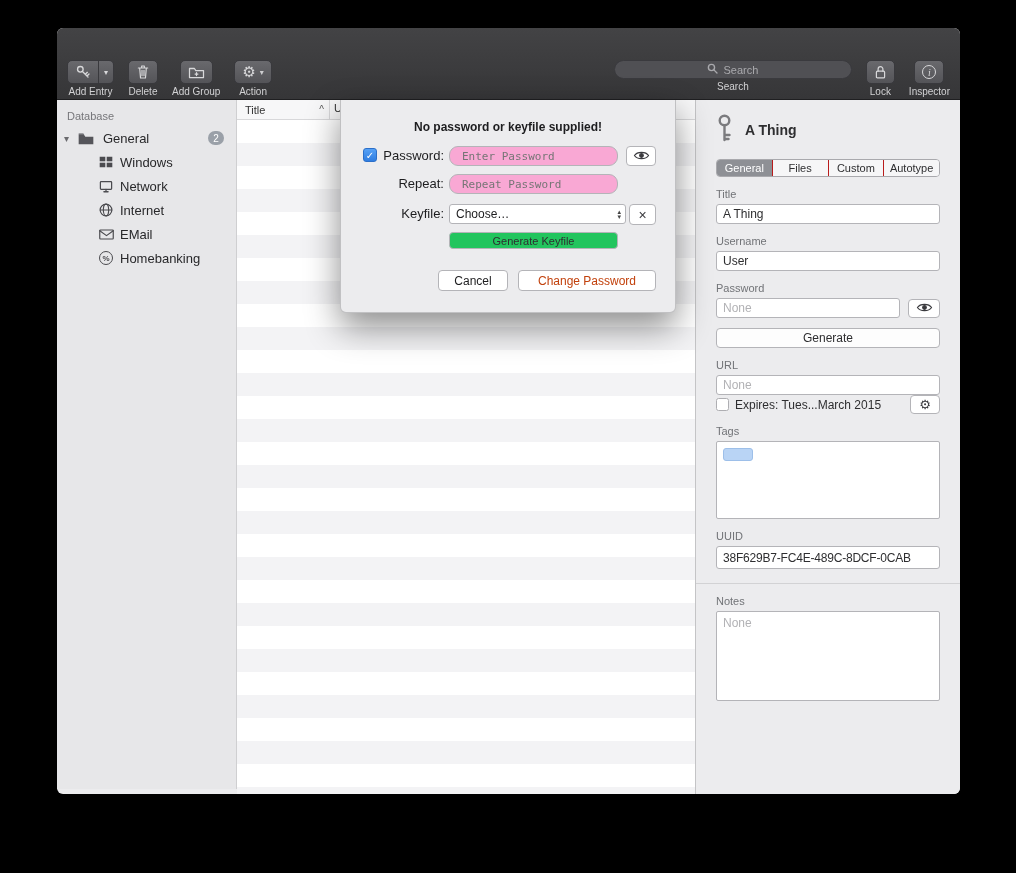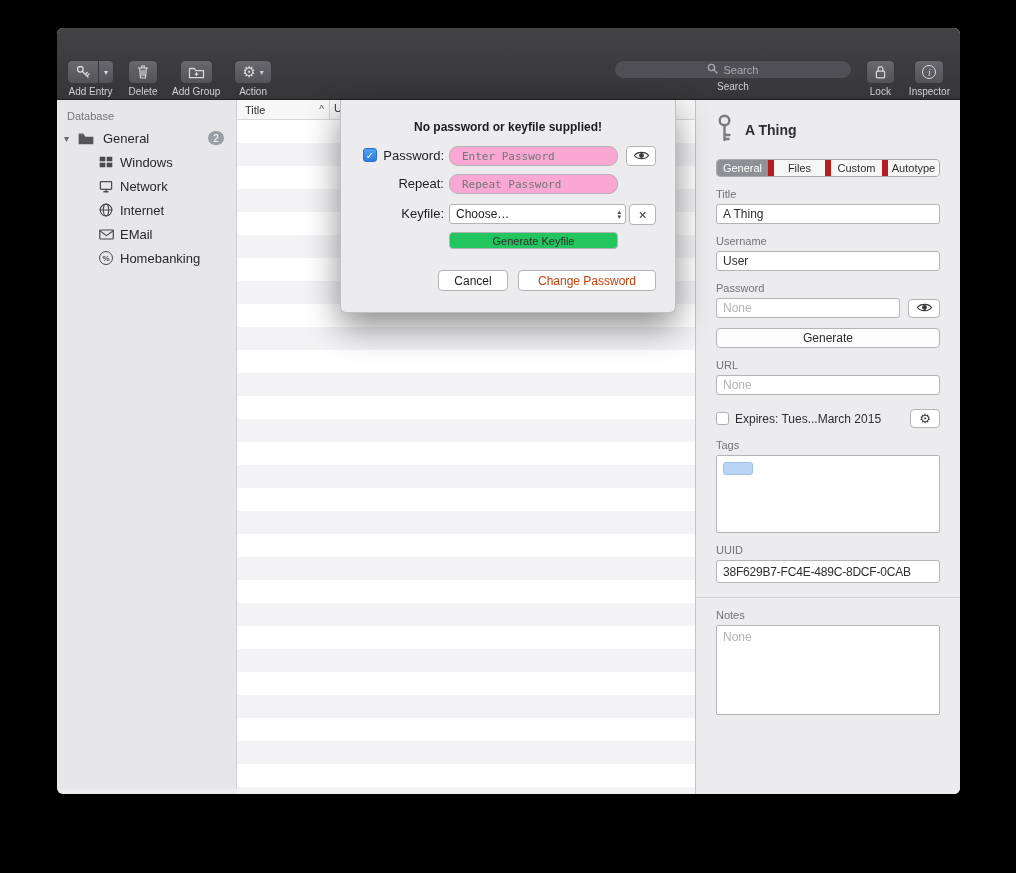--- a/index.html
+++ b/index.html
@@ -84,36 +84,36 @@
       #ffffff 0 23px, #f3f3f5 23px 46px); }
 
   
   .inspector { position:absolute; left:638px; top:72px; bottom:0; width:265px;
     background:#ececee; border-left:1px solid #c4c4c6; padding:14px 20px 0; }
   .insp-head { display:flex; align-items:center; gap:12px; }
   .insp-title { font-size:14px; font-weight:bold; color:#2e2e30; }
   .segmented { display:flex; margin-top:13px; height:18px; border:1px solid #a9a9ad;
     border-radius:4px; overflow:hidden; font-size:11px; }
   .seg { flex:1; display:flex; align-items:center; justify-content:center;
-    background:#f6f6f7; color:#2e2e30; border-left:6px solid #b91c1c; }
+    background:#f6f6f7; color:#2e2e30; border-left:1px solid #b91c1c; }
   .seg:first-child { border-left:none; }
   .seg.sel { background:#8e9095; color:#fff; }
   .f-label { font-size:11px; color:#717377; margin:11px 0 4px; }
   .field { width:100%; height:20px; background:#fff; border:1px solid #b4b4b8;
     border-radius:3px; font-size:12px; color:#2e2e30; padding:0 6px;
     font-family:"Liberation Sans",sans-serif; }
   .field::placeholder, textarea::placeholder { color:#b2b2b5; }
   .pw-row { display:flex; gap:8px; align-items:center; }
   .mini-btn { height:19px; background:#fff; border:1px solid #b4b4b8; border-radius:4px;
     display:flex; align-items:center; justify-content:center; color:#3a3a3e; }
   .eye-btn { width:32px; }
   .gen-btn { margin-top:10px; width:100%; height:20px; background:#fdfdfd;
     border:1px solid #b4b4b8; border-radius:4px; font-size:12px; color:#2e2e30;
     display:flex; align-items:center; justify-content:center; }
-  .exp-row { display:flex; align-items:center; margin-top:14px; gap:6px; }
+  .exp-row { display:flex; align-items:center; gap:6px; }
   .cb { width:13px; height:13px; background:#fff; border:1px solid #aeaeb2;
     border-radius:2.5px; }
   .exp-text { font-size:12px; color:#2e2e30; flex:1; white-space:nowrap; overflow:hidden; }
   .gear-btn { width:30px; font-size:13px; }
   .tags-box { margin-top:3px; width:100%; height:78px; background:#fff;
     border:1px solid #b4b4b8; border-radius:2px; padding:6px; }
   .tag-chip { width:30px; height:13px; background:#b9d4f5; border:1px solid #9dbfe9;
     border-radius:3px; }
   .uuid-field { height:23px; white-space:nowrap; overflow:hidden; letter-spacing:-.2px; }
   .hr { border-top:1px solid #d2d2d4; margin:14px -20px 0; }

